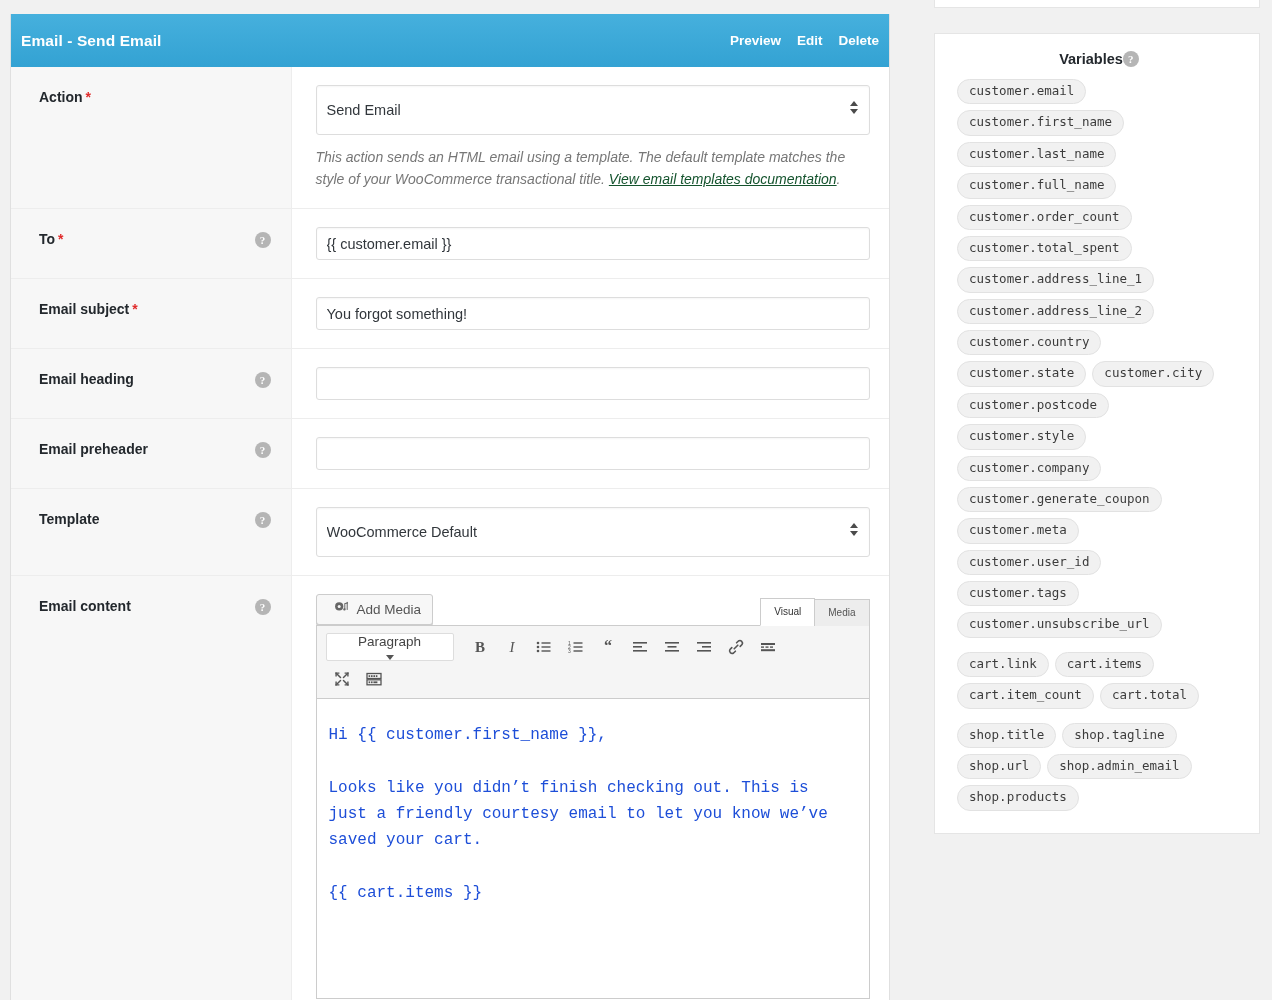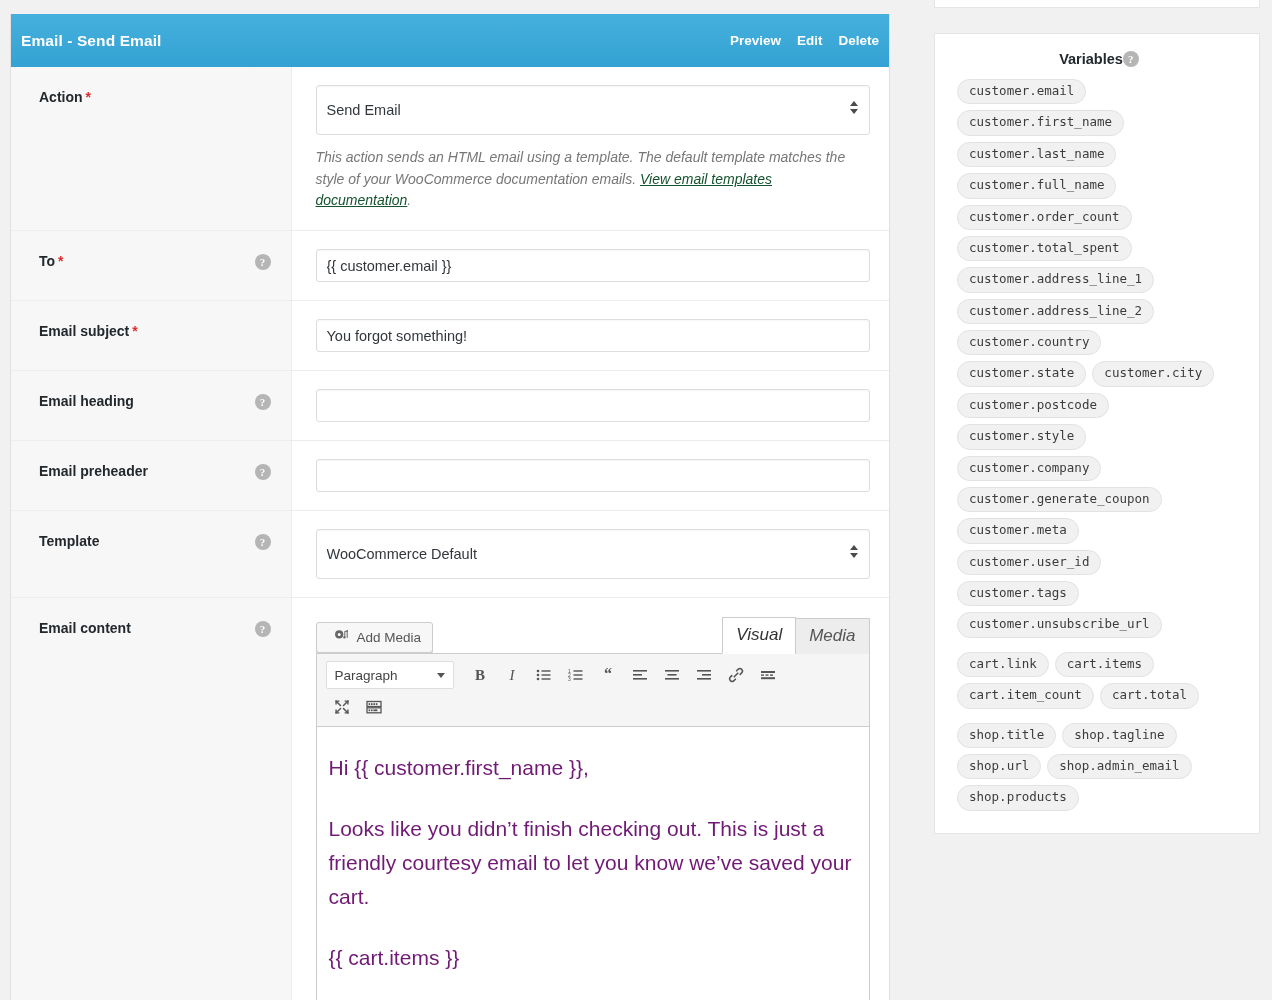--- a/index.html
+++ b/index.html
@@ -159,29 +159,28 @@
     color: #555;
     box-shadow: 0 1px 0 #ccc;
     cursor: pointer;
     height: 31px;
     box-sizing: border-box;
   }
   .tabs { display: flex; align-items: flex-end; }
   .tab {
     border: 1px solid #ccc;
     padding: 7px 13px 8px;
-    font-size: 17px;
+    font-size: 10px;
     color: #555;
     background: #ededed;
     border-bottom: none;
     margin-left: -1px;
     cursor: pointer;
     position: relative;
     top: 1px;
-    font-style: italic;
   }
   .tab.active {
     background: #fff;
     color: #333;
     border-bottom: 1px solid #fff;
   }
 
   .mce-toolbar {
     border: 1px solid #ccc;
     background: #f5f5f5;
@@ -199,20 +198,21 @@
     border-radius: 2px;
     font-size: 13.5px;
     color: #444;
     display: flex;
     align-items: center;
     padding: 0 8px;
     justify-content: space-between;
     box-sizing: border-box;
     margin-right: 10px;
     cursor: pointer;
+    flex-direction: column;
   }
   .caret {
     width: 0; height: 0;
     border-left: 4.5px solid transparent;
     border-right: 4.5px solid transparent;
     border-top: 5px solid #555;
   }
   .tb-btn {
     width: 32px; height: 30px;
     display: flex; align-items: center; justify-content: center;
@@ -225,24 +225,24 @@
     border: 1px solid #ccc;
     border-top: none;
     background: #fff;
     width: 554px;
     box-sizing: border-box;
     padding: 24px 12px 10px 12px;
     min-height: 300px;
   }
   .editor-body p {
     margin: 0 0 27px 0;
-    font-family: Liberation Sans, sans-serif;
-    font-size: 21px;
+    font-family: Liberation Mono, monospace;
+    font-size: 16px;
     line-height: 1.62;
-    color: #701a75;
+    color: #1d4ed8;
   }
 
   
   .side-partial {
     position: absolute;
     left: 934px;
     top: -40px;
     width: 326px;
     height: 48px;
     background: #fff;
@@ -312,21 +312,21 @@
       <td>
         <div class="sel-wrap">
           <select class="sel">
             <option>Send Email</option>
           </select>
           <span class="sel-arrows">
                 <i class="up"></i>
                 <i class="dn"></i>
               </span>
         </div>
-        <p class="desc"><span>This action sends an HTML email using a template. The default template matches the style of your WooCommerce documentation emails. </span><a href="#">View email templates documentation</a><span>.</span></p>
+        <p class="desc"><span>This action sends an HTML email using a template. The default template matches the style of your WooCommerce transactional title. </span><a href="#">View email templates documentation</a><span>.</span></p>
       </td>
     </tr>
 
     <tr>
       <th>
         <div class="th-inner">
           <span class="lbl-txt"><span>To</span><span class="req">*</span></span>
           <span class="help-dot">?</span>
         </div>
       </th>

